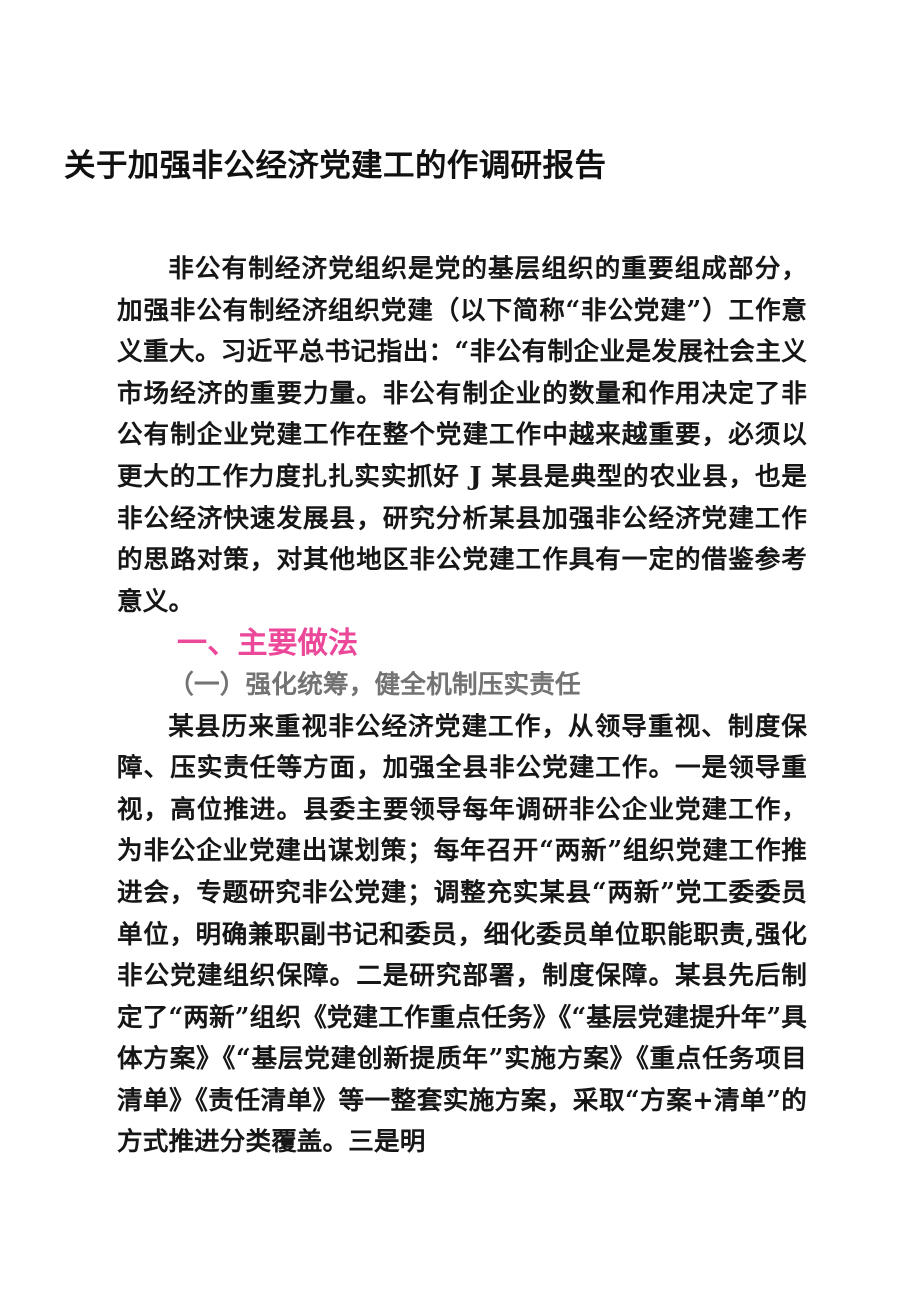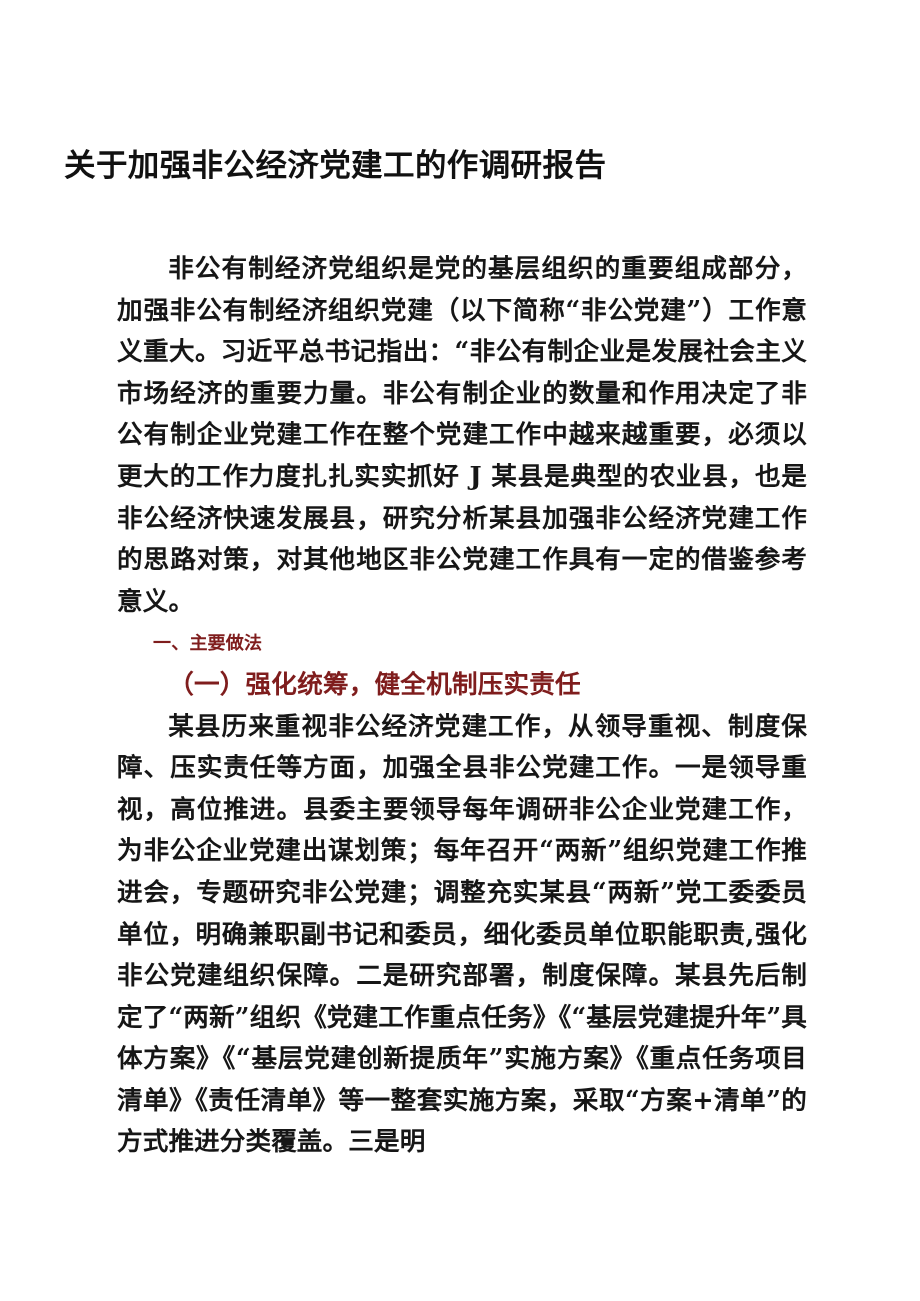--- a/index.html
+++ b/index.html
@@ -53,38 +53,38 @@
     margin: 0;
     text-indent: 2em;
     letter-spacing: 0.1px;
     color: #161616;
     font-weight: 700;
   }
 
   
   .h-level1 {
     font-family: "DejaVu Sans", "Liberation Sans", sans-serif;
-    font-size: 18px;
+    font-size: 30px;
     line-height: 41.6px;
     font-weight: 700;
     margin: 0;
     text-indent: 2em;
     letter-spacing: 0.2px;
-    color: #7f1d1d;
+    color: #ec4899;
   }
 
   .h-level2 {
     font-family: "DejaVu Serif", "Liberation Serif", serif;
     font-size: 25.6px;
     line-height: 41.6px;
     font-weight: 700;
     margin: 0;
     text-indent: 2em;
     letter-spacing: 0.2px;
-    color: #7f1d1d;
+    color: #737373;
   }
 
   .body-block {
     position: absolute;
     left: 117px;
     top: 248px;
     width: 690px;
   }
 </style>
 </head>

